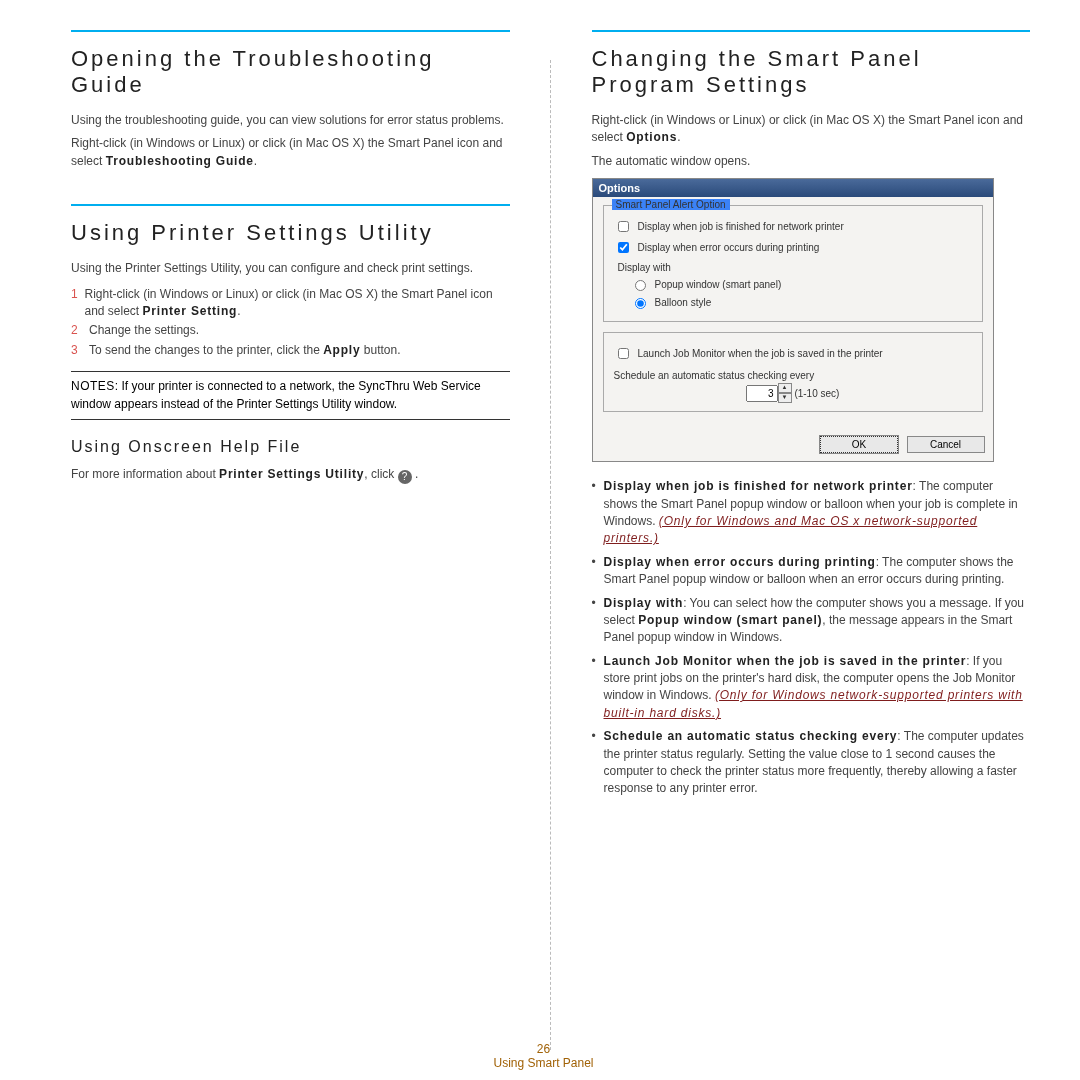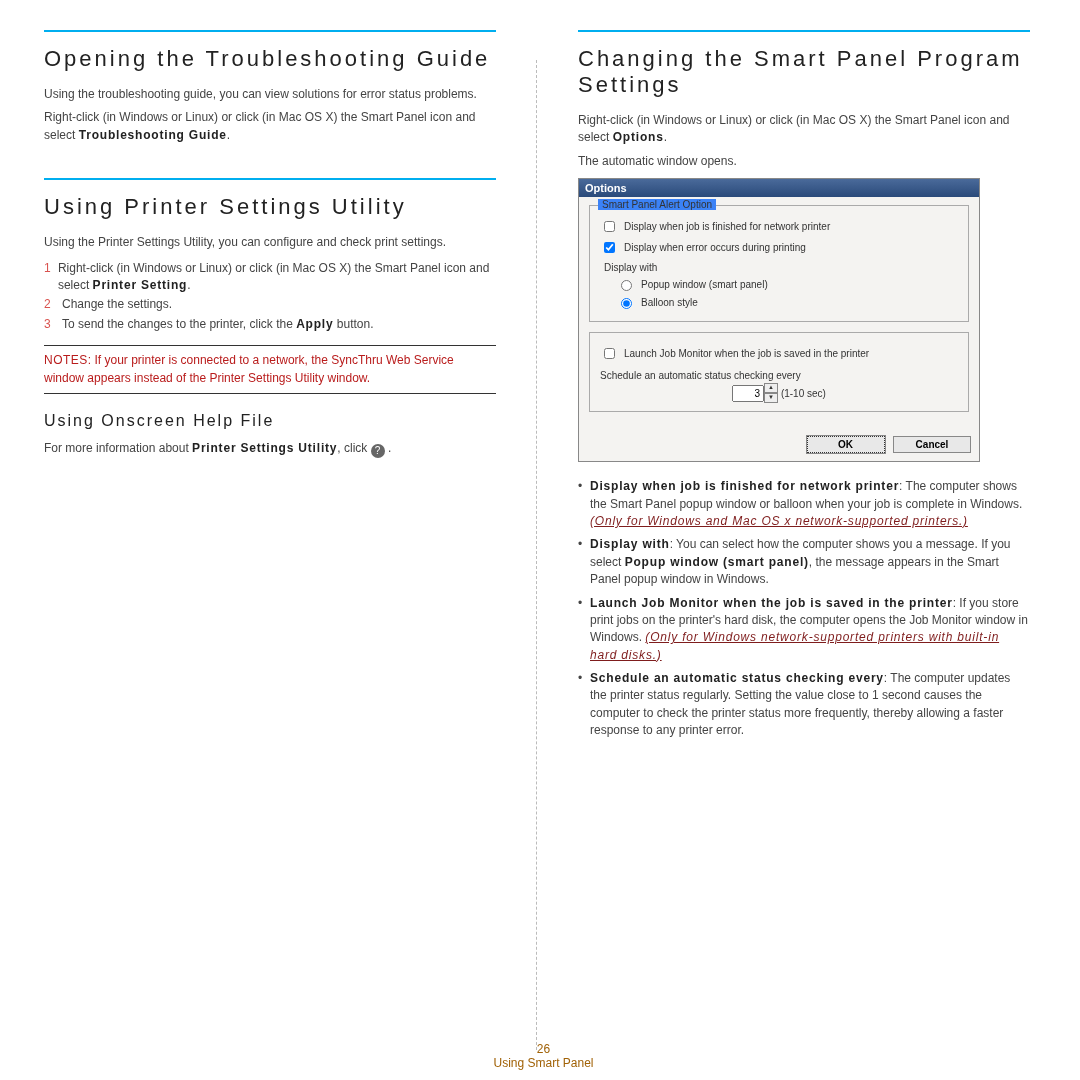--- a/index.html
+++ b/index.html
@@ -7,21 +7,21 @@
     padding: 0;
     width: 1080px;
     height: 1080px;
     font-family: Arial, Helvetica, sans-serif;
     background: #fff;
     position: relative;
     overflow: hidden;
   }
   .page {
     display: flex;
-    padding: 30px 50px 0 44px;
+    padding: 30px 50px 0 71px;
     gap: 40px;
     height: 1020px;
   }
   .column {
     flex: 1;
     position: relative;
   }
   .divider-v {
     width: 1px;
     border-left: 1px dashed #bbb;
@@ -69,21 +69,21 @@
     color: #d9534f;
     width: 18px;
     font-size: 12px;
   }
   .notes-box {
     border-top: 1px solid #333;
     border-bottom: 1px solid #333;
     padding: 6px 0;
     margin: 12px 0 16px 0;
     font-size: 12px;
-    color: #b91c1c;
+    color: #000000;
     line-height:1.45;
   }
   .sc {
     letter-spacing: 0.5px;
   }
   .help-icon {
     display:inline-block;
     width:14px;height:14px;
     border-radius:50%;
     background:#666;
@@ -133,21 +133,21 @@
   .row { margin:4px 0; display:flex; align-items:center; gap:6px; }
   .row input[type=checkbox], .row input[type=radio]{ width:11px;height:11px; }
   .row .lbl { font-size:10px; }
   .subgroup { margin:6px 0 2px 4px; font-size:10px; }
   .indent { margin-left:16px; }
   .sched { display:flex; align-items:center; gap:6px; margin:8px 0 2px 0;}
   .spin { display:inline-flex; align-items:center; }
   .spin input { width:24px; font-size:10px; text-align:right; padding:1px 2px;}
   .spin-btns { display:flex; flex-direction:column; }
   .spin-btn { width:12px;height:8px;font-size:6px;line-height:6px;text-align:center;border:1px solid #888;background:#eee;}
-  .btnrow { text-align:right; padding:4px 8px 8px;font-weight:bold;}
+  .btnrow { text-align:right; padding:4px 8px 8px;}
   .btn { display:inline-block; min-width:60px; text-align:center; font-size:10px; border:1px solid #888; background:#e8e8e8; padding:2px 8px; margin-left:4px;}
   .btn.focus { border:1px dotted #333; outline:1px solid #888;}
   ul.bullets { list-style:none; padding:0; margin:6px 0; }
   ul.bullets li { position:relative; padding-left:12px; font-size:12px; color:#444; line-height:1.45; margin:6px 0;}
   ul.bullets li:before { content:"•"; position:absolute; left:0; }
   .ital { font-style: italic; color:#7f1d1d;text-decoration:underline; }
   .sp { letter-spacing: 0.8px; }
 </style>
 </head>
 <body>
@@ -247,20 +247,23 @@
         <span class="btn focus">OK</span>
         <span class="btn">Cancel</span>
       </div>
     </div>
 
     <ul class="bullets">
       <li>
         <span class="bold sp">Display when job is finished for network printer</span><span>: The computer shows the Smart Panel popup window or balloon when your job is complete in Windows. </span><span class="ital sp">(Only for Windows and Mac OS x network-supported printers.)</span>
       </li>
       <li>
+        <span class="bold sp">Display when error occurs during printing</span><span>: The computer shows the Smart Panel popup window or balloon when an error occurs during printing.</span>
+      </li>
+      <li>
         <span class="bold sp">Display with</span><span>: You can select how the computer shows you a message. If you select </span><span class="bold sp">Popup window (smart panel)</span><span>, the message appears in the Smart Panel popup window in Windows.</span>
       </li>
       <li>
         <span class="bold sp">Launch Job Monitor when the job is saved in the printer</span><span>: If you store print jobs on the printer's hard disk, the computer opens the Job Monitor window in Windows. </span><span class="ital sp">(Only for Windows network-supported printers with built-in hard disks.)</span>
       </li>
       <li>
         <span class="bold sp">Schedule an automatic status checking every</span><span>: The computer updates the printer status regularly. Setting the value close to 1 second causes the computer to check the printer status more frequently, thereby allowing a faster response to any printer error.</span>
       </li>
     </ul>
   </div>

